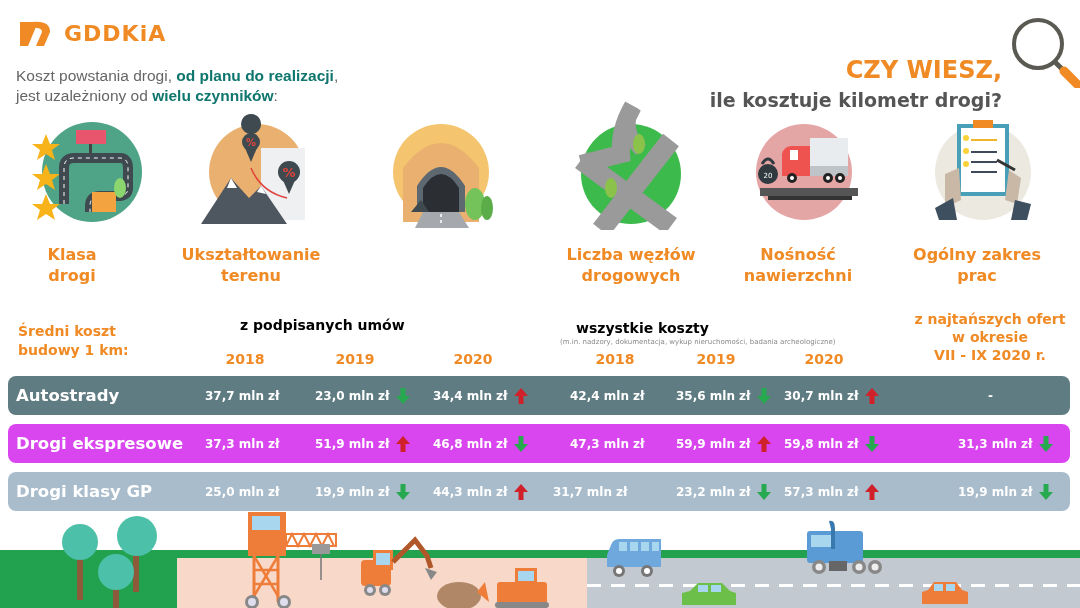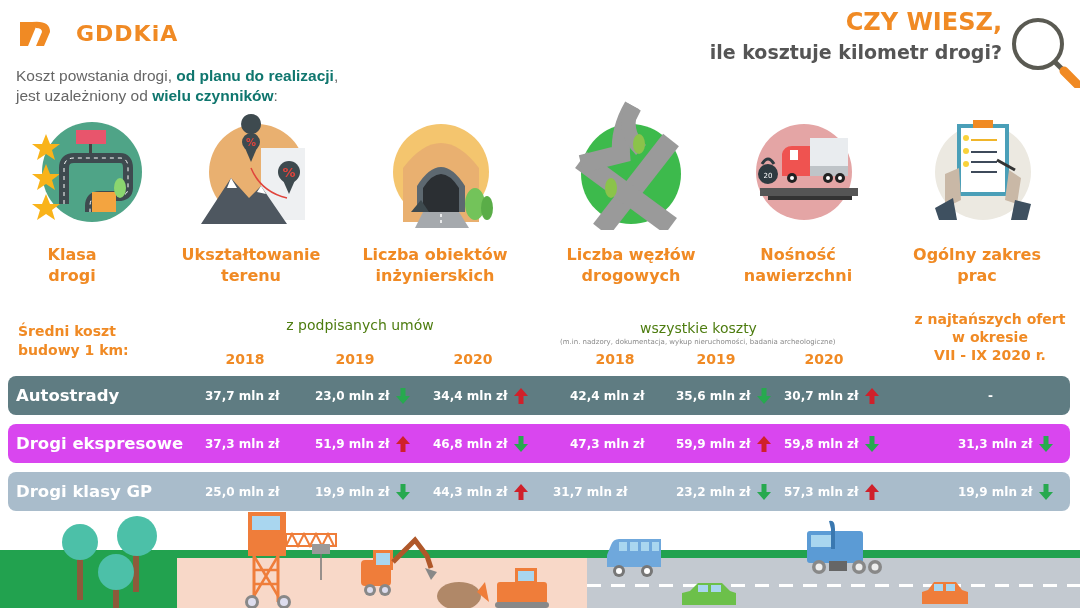--- a/index.html
+++ b/index.html
@@ -1,39 +1,39 @@
 <!DOCTYPE html>
 <html><head>
 <meta charset="utf-8">
 <style>
   * { box-sizing: border-box; margin: 0; padding: 0; }
   html, body { width: 1080px; height: 608px; overflow: hidden; background: #ffffff; }
   body { position: relative; font-family: "DejaVu Sans", sans-serif; color: #555; }
   .abs { position: absolute; }
 
   
-  .logo { left: 18px; top: 18px; display: flex; align-items: center; gap: 24px; text-align: right; }
+  .logo { left: 18px; top: 18px; display: flex; align-items: center; gap: 12px; text-align: right; }
   .logo-mark { width: 34px; height: 30px; position: relative; }
   .logo-text { font-family: "DejaVu Sans", sans-serif; font-weight: bold; font-size: 22px; color: #f08a24; letter-spacing: 1px; }
   .intro { left: 16px; top: 66px; font-size: 15.5px; line-height: 20px; color: #666; font-family: "Liberation Sans", sans-serif; }
   .intro b { color: #0f766e; }
 
   .title-wrap { right: 78px; top: 6px; text-align: right; }
-  .title-1 { font-family: "DejaVu Sans", sans-serif; font-weight: bold; color: #f08a24; font-size: 24px; line-height: 32px; }
+  .title-1 { font-family: "DejaVu Sans", sans-serif; font-weight: bold; color: #f08a24; font-size: 24px; line-height: 32px; margin-top: 48px; }
   .title-2 { font-family: "DejaVu Sans", sans-serif; font-weight: bold; color: #555; font-size: 19px; line-height: 28px; }
   .magnifier { right: 0px; top: 10px; width: 78px; height: 78px; }
 
   
   .factor { top: 108px; width: 160px; text-align: center; }
   .factor-icon { width: 120px; height: 120px; margin: 0 auto; position: relative; }
   .factor-label { margin-top: 16px; font-weight: bold; color: #f08a24; font-size: 16px; line-height: 21px; font-family: "DejaVu Sans", sans-serif; }
 
   
   .th-left { left: 18px; top: 322px; color: #f08a24; font-weight: bold; font-size: 14px; line-height: 19px; }
-  .th-group { color: #4d7c0f; font-weight: normal; font-size: 14px; text-align: center; }
+  .th-group { color: #000000; font-weight: bold; font-size: 14px; text-align: left; }
   .th-note { font-size: 7px; color: #888; text-align: left; }
   .th-year { color: #f08a24; font-weight: bold; font-size: 14px; text-align: center; width: 80px; }
   .th-right { color: #f08a24; font-weight: bold; font-size: 14px; line-height: 18px; text-align: center; }
 
   
   .row { left: 8px; width: 1062px; height: 39px; border-radius: 8px; display: flex; align-items: center; color: #fff; }
   .row-label { position: absolute; left: 8px; font-weight: bold; font-size: 16.5px; }
   .cell { position: absolute; font-weight: bold; font-size: 12px; display: flex; align-items: center; gap: 6px; white-space: nowrap; }
   .arrow { width: 14px; height: 16px; display: inline-block; }
 
@@ -121,24 +121,20 @@
       <path d="M28 114 L28 60 Q66 10 104 60 L104 114 Z" fill="#e9b070"></path>
       <path d="M42 104 L42 78 Q66 40 90 78 L90 104 Z" fill="#5d6870"></path>
       <path d="M48 104 L48 80 Q66 52 84 80 L84 104 Z" fill="#2b2f33"></path>
       <path d="M48 104 L84 104 L94 120 L40 120 Z" fill="#a5a9ad"></path>
       <line x1="66" y1="106" x2="66" y2="118" stroke="#fff" stroke-width="1.5" stroke-dasharray="3 3"></line>
       <path d="M36 104 L46 92 L54 104 Z" fill="#3e4a4f"></path>
       <ellipse cx="100" cy="96" rx="10" ry="16" fill="#73c35a"></ellipse>
       <ellipse cx="112" cy="100" rx="6" ry="12" fill="#5aad48"></ellipse>
     </svg>
   </div>
-  <div class="factor-label">
-      <div>Liczba obiektów</div>
-      <div>inżynierskich</div>
-    </div>
 </div>
 
 <div class="abs factor" style="left:551px;">
   <div class="factor-icon">
     <svg width="140" height="130" viewBox="0 0 140 130" style="position:absolute;left:-10px;top:-8px;">
       <circle cx="70" cy="74" r="50" fill="#3dba4c"></circle>
       <path d="M40 130 L110 40" stroke="#9a9a9a" stroke-width="20"></path>
       <path d="M20 60 L110 126" stroke="#9a9a9a" stroke-width="20"></path>
       <path d="M72 6 Q58 30 60 54 L20 64" fill="none" stroke="#9a9a9a" stroke-width="18"></path>
       <path d="M72 6 Q60 30 80 50" fill="none" stroke="#9a9a9a" stroke-width="14"></path>

